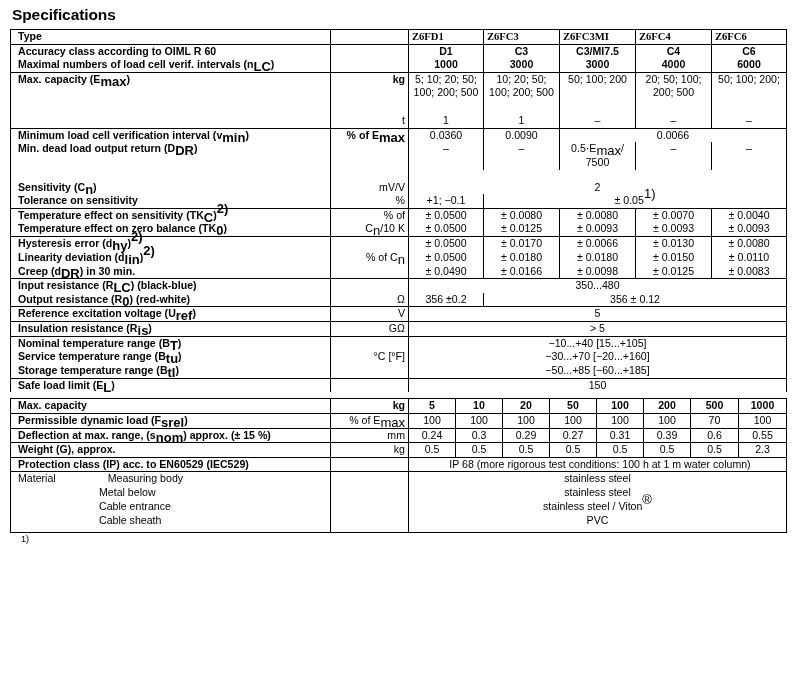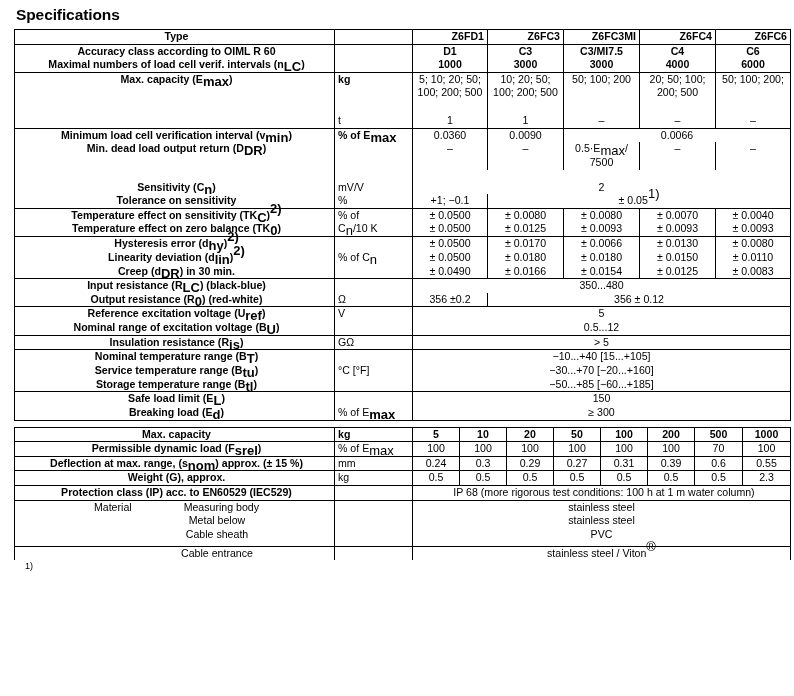--- a/index.html
+++ b/index.html
@@ -7,21 +7,21 @@
     margin: 0; padding: 0;
     background: #ffffff;
   }
   body {
     width: 794px; height: 696px;
     font-family: "Liberation Sans", sans-serif;
     color: #000000;
     position: relative;
     overflow: hidden;
   }
-  .page { padding: 4px 6px 0 14px; }
+  .page { padding: 4px 6px 0 2px; margin-left: 8px; }
 
   h1.title {
     font-size: 15.5px;
     font-weight: bold;
     margin: 2px 0 5px 2px;
     letter-spacing: -0.1px;
   }
 
   table.spec {
     border-collapse: collapse;
@@ -29,27 +29,27 @@
     table-layout: fixed;
     font-size: 10.6px;
   }
   table.spec td {
     border: 1px solid #000;
     padding: 0px 3px;
     vertical-align: top;
     line-height: 13.6px;
     height: 14px;
   }
-  .lbl      { font-weight: bold; text-align: center; padding-left: 7px !important; }
+  .lbl      { font-weight: bold; text-align: left; padding-left: 7px !important; }
   .lbl.plain{ font-weight: normal; }
-  .unit     { text-align: left; font-weight: bold; }
+  .unit     { text-align: right; font-weight: bold; }
   .unit.norm{ font-weight: normal; }
   .val      { text-align: center; font-weight: normal; }
   .val.b    { font-weight: bold; }
-  .hdr      { text-align: right; font-weight: bold; }
+  .hdr      { text-align: left; font-weight: bold; font-family: Liberation Serif, serif; }
   .nb       { border-top: none !important; }
   .nbb      { border-bottom: none !important; }
 
   .line { display: block; white-space: nowrap; text-align: center; }
   sub, sup { font-size: 13px; line-height: 0; }
   sub { vertical-align: -0.22em; }
   sup { vertical-align: 0.45em; }
   .bsub { font-weight: bold; }
 
   .footmark {
@@ -197,21 +197,21 @@
       <td class="val nb nbb">± 0.0180</td>
       <td class="val nb nbb">± 0.0150</td>
       <td class="val nb nbb">± 0.0110</td>
     </tr>
 
     <tr>
       <td class="lbl nb"><span>Creep (d</span><sub class="bsub">DR</sub><span>) in 30 min.</span></td>
       <td class="unit nb"></td>
       <td class="val nb">± 0.0490</td>
       <td class="val nb">± 0.0166</td>
-      <td class="val nb">± 0.0154</td>
+      <td class="val nb">± 0.0098</td>
       <td class="val nb">± 0.0125</td>
       <td class="val nb">± 0.0083</td>
     </tr>
 
     <tr>
       <td class="lbl nbb"><span>Input resistance (R</span><sub class="bsub">LC</sub><span>) (black-blue)</span></td>
       <td class="unit nbb"></td>
       <td class="val nbb" colspan="5">350...480</td>
     </tr>
 
@@ -221,25 +221,20 @@
       <td class="val nb">356 ±0.2</td>
       <td class="val nb" colspan="4">356 ± 0.12</td>
     </tr>
 
     <tr>
       <td class="lbl nbb"><span>Reference excitation voltage (U</span><sub class="bsub">ref</sub><span>)</span></td>
       <td class="unit nbb norm">V</td>
       <td class="val nbb" colspan="5">5</td>
     </tr>
 
-    <tr>
-      <td class="lbl nb"><span>Nominal range of excitation voltage (B</span><sub class="bsub">U</sub><span>)</span></td>
-      <td class="unit nb"></td>
-      <td class="val nb" colspan="5">0.5...12</td>
-    </tr>
 
     <tr>
       <td class="lbl"><span>Insulation resistance (R</span><sub class="bsub">is</sub><span>)</span></td>
       <td class="unit norm">GΩ</td>
       <td class="val" colspan="5">&gt; 5</td>
     </tr>
 
     <tr>
       <td class="lbl nbb"><span>Nominal temperature range (B</span><sub class="bsub">T</sub><span>)</span></td>
       <td class="unit nbb"></td>
@@ -253,25 +248,20 @@
     <tr>
       <td class="lbl nb"><span>Storage temperature range (B</span><sub class="bsub">tl</sub><span>)</span></td>
       <td class="unit nb"></td>
       <td class="val nb" colspan="5">−50...+85 [−60...+185]</td>
     </tr>
 
     <tr>
       <td class="lbl nbb"><span>Safe load limit (E</span><sub class="bsub">L</sub><span>)</span></td>
       <td class="unit nbb"></td>
       <td class="val nbb" colspan="5">150</td>
-    </tr>
-    <tr>
-      <td class="lbl nb"><span>Breaking load (E</span><sub class="bsub">d</sub><span>)</span></td>
-      <td class="unit nb norm"><span>% of E</span><sub class="bsub">max</sub></td>
-      <td class="val nb" colspan="5">≥ 300</td>
     </tr>
   </tbody>
     </table>
 
   <div style="height:6px"></div>
 
   <table class="spec">
     <colgroup>
       <col style="width:320px">
       <col style="width:78px">
@@ -348,27 +338,27 @@
       <td class="lbl plain nbb" style="font-weight:normal"><span>Material</span><span style="display:inline-block;width:52px"></span><span>Measuring body</span></td>
       <td class="unit nbb"></td>
       <td class="val nbb" colspan="8">stainless steel</td>
     </tr>
     <tr>
       <td class="lbl plain nb nbb" style="font-weight:normal;padding-left:88px !important">Metal below</td>
       <td class="unit nb nbb"></td>
       <td class="val nb nbb" colspan="8">stainless steel</td>
     </tr>
     <tr>
+      <td class="lbl plain nb nbb" style="font-weight:normal;padding-left:88px !important">Cable entrance</td>
+      <td class="unit nb nbb"></td>
+      <td class="val nb nbb" colspan="8"><span>stainless steel / Viton</span><sup>®</sup></td>
+    </tr>
+    <tr>
       <td class="lbl plain nb" style="font-weight:normal;padding-left:88px !important;padding-bottom:4px">Cable sheath</td>
       <td class="unit nb"></td>
       <td class="val nb" colspan="8">PVC</td>
     </tr>
-    <tr>
-      <td class="lbl plain nb nbb" style="font-weight:normal;padding-left:88px !important">Cable entrance</td>
-      <td class="unit nb nbb"></td>
-      <td class="val nb nbb" colspan="8"><span>stainless steel / Viton</span><sup>®</sup></td>
-    </tr>
   </tbody>
     </table>
 
   <div class="footmark">1)</div>
 
 </div>
 
 </body></html>

